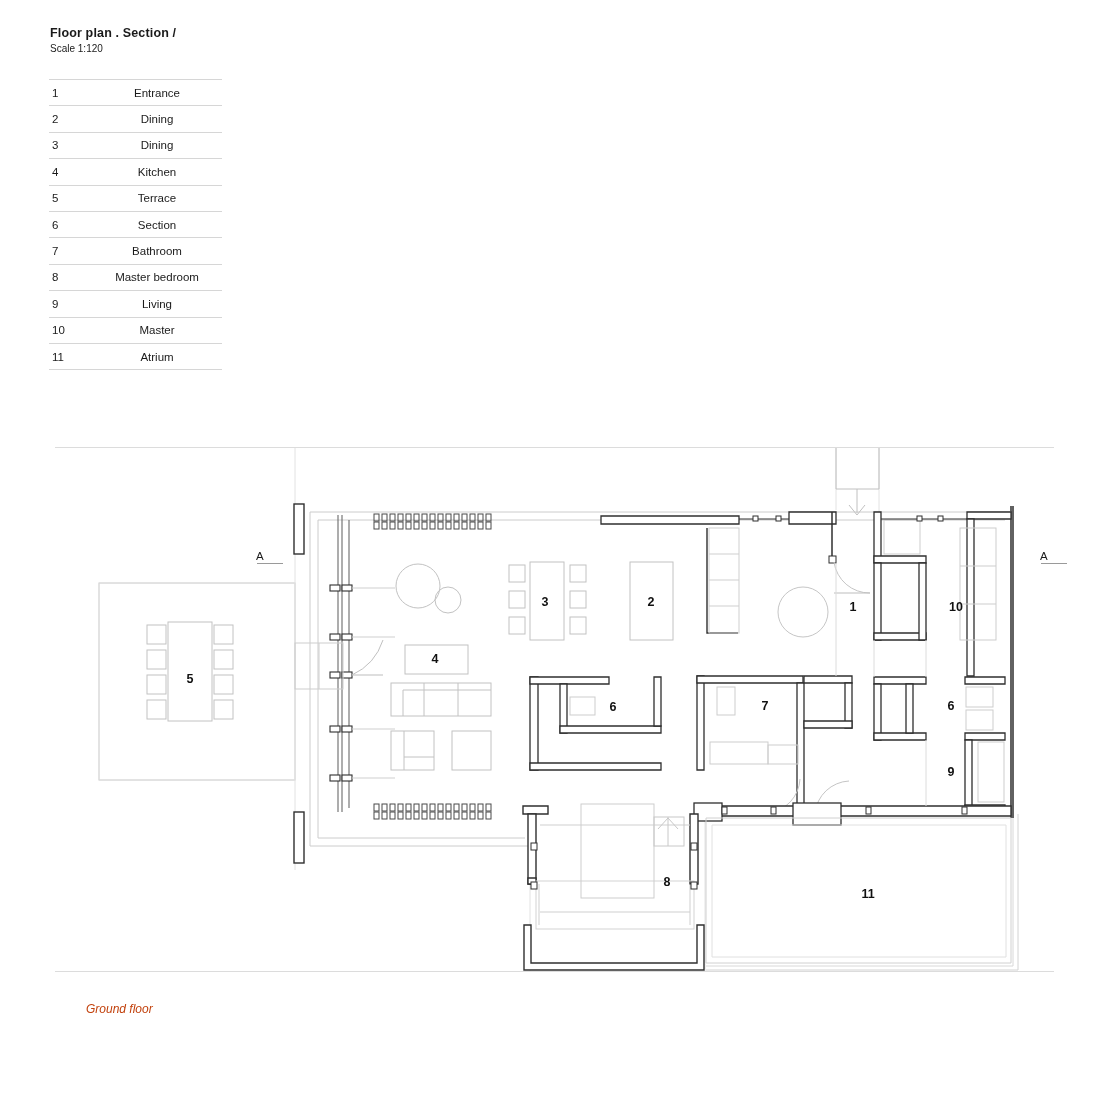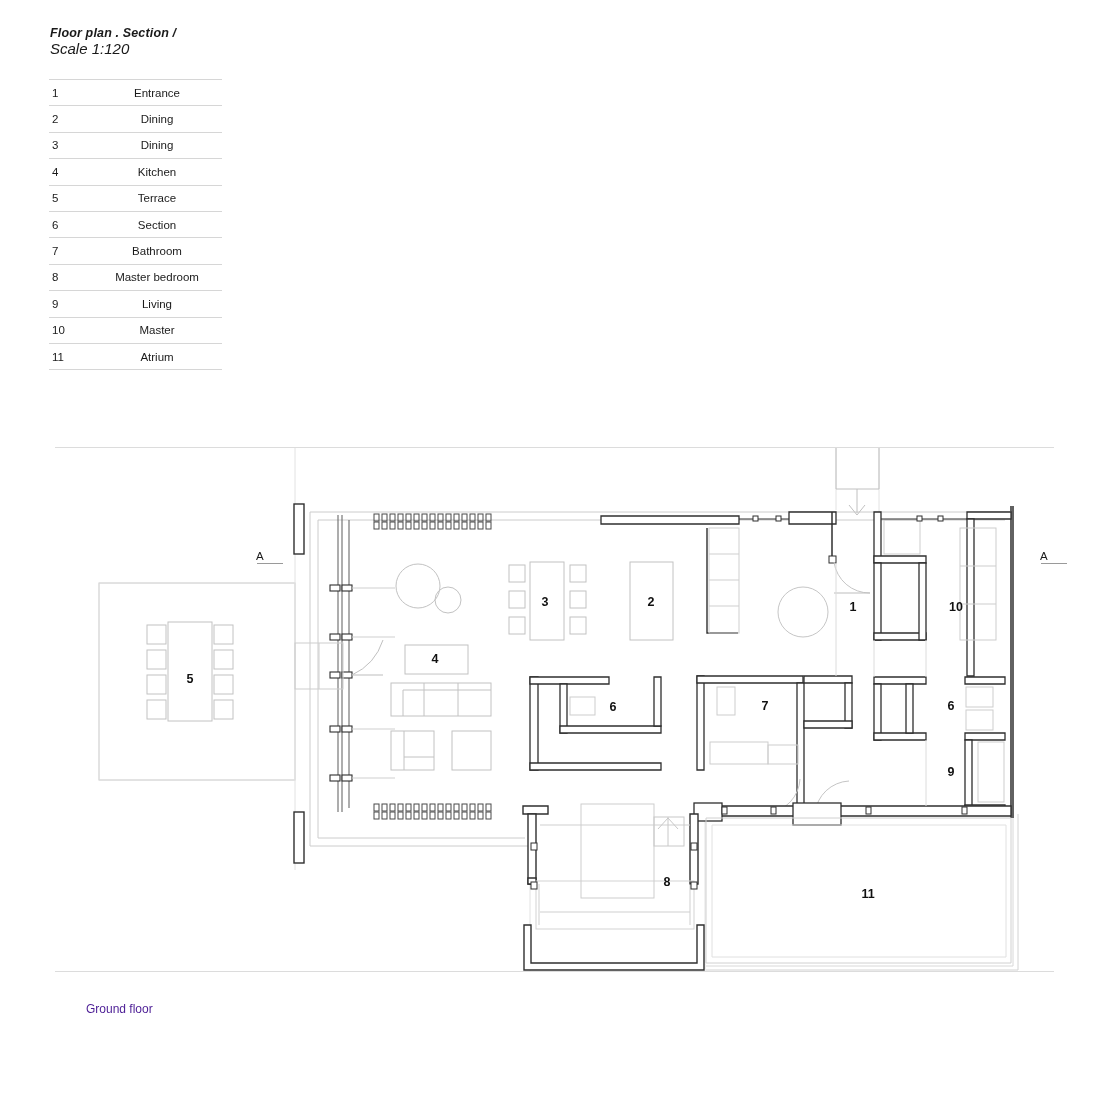--- a/index.html
+++ b/index.html
@@ -15,30 +15,29 @@
     color: #1a1a1a;
     overflow: hidden;
   }
 
   
   #header {
     position: absolute;
     left: 50px;
     top: 26px;
     width: 320px;
-    font-style: italic;
   }
   #title-line1 {
     font-size: 12.5px;
     font-weight: bold;
     letter-spacing: 0.15px;
     line-height: 15px;
   }
   #title-line2 {
-    font-size: 15px;
+    font-size: 10px;
     font-weight: normal;
     line-height: 15px;
   }
 
   
   #legend {
     position: absolute;
     left: 49px;
     top: 79px;
     width: 173px;
@@ -74,21 +73,22 @@
     background: #dcdcdc;
   }
   #rule-top { top: 447px; }
   #rule-bottom { top: 971px; }
 
   #ground-floor-caption {
     position: absolute;
     left: 86px;
     top: 1002px;
     font-size: 12px;
-    color: #4c1d95;
+    color: #c2410c;
+    font-style: italic;
   }
 
   .sec-mark {
     position: absolute;
     font-size: 11.5px;
     color: #1a1a1a;
   }
   .sec-mark .ul {
     display: block;
     width: 26px;

